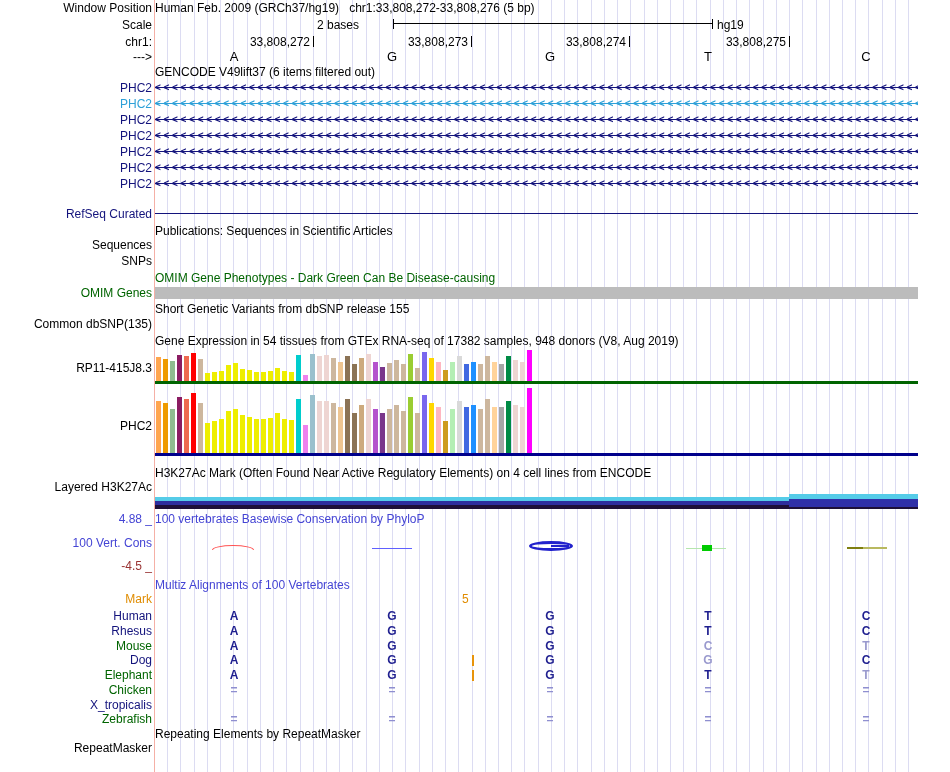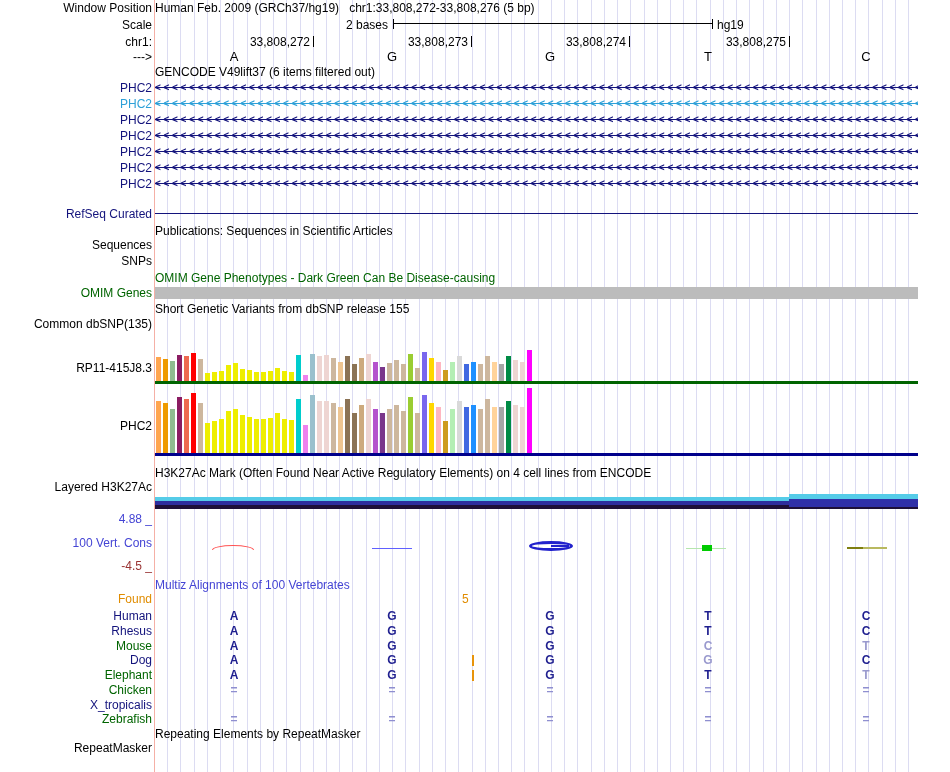--- a/index.html
+++ b/index.html
@@ -46,21 +46,21 @@
 <body>
 
 <div class="page">
   <div class="grid"></div>
   <div class="startline"></div>
 
   <div class="lbl" style="top:1px">Window Position</div>
   <div class="title" style="top:1px"><span>Human Feb. 2009 (GRCh37/hg19)</span>&nbsp;&nbsp;&nbsp;<span>chr1:33,808,272-33,808,276 (5 bp)</span></div>
 
   <div class="lbl" style="top:18px">Scale</div>
-  <div class="abs" style="top:18px;left:288px;width:100px;text-align:right">2 bases</div>
+  <div class="abs" style="top:18px;left:288px;width:100px;text-align:center">2 bases</div>
   <div class="ruler"></div>
   <div class="abs" style="top:18px;left:717px">hg19</div>
 
   <div class="lbl" style="top:35px">chr1:</div>
   <div id="coordRow"></div>
 
   <div class="lbl" style="top:50px">---&gt;</div>
   <div id="baseRow"></div>
 
   <div class="title" style="top:65px">GENCODE V49lift37 (6 items filtered out)</div>
@@ -73,20 +73,21 @@
   <div class="lbl" style="top:238px">Sequences</div>
   <div class="lbl" style="top:254px">SNPs</div>
 
   <div class="title green" style="top:271px">OMIM Gene Phenotypes - Dark Green Can Be Disease-causing</div>
   <div class="lbl green" style="top:286px">OMIM Genes</div>
   <div class="hline" style="top:287px;height:12px;background:#bcbcbc"></div>
 
   <div class="title" style="top:302px">Short Genetic Variants from dbSNP release 155</div>
   <div class="lbl" style="top:317px">Common dbSNP(135)</div>
 
+  <div class="title" style="top:334px">Gene Expression in 54 tissues from GTEx RNA-seq of 17382 samples, 948 donors (V8, Aug 2019)</div>
   <div class="lbl" style="top:361px">RP11-415J8.3</div>
   <div class="gtexrow" id="gtexRow0" style="top:350px;height:31px">
       <div class="bar" style="left: 1px; height: 24px; background: rgb(255, 165, 79);"></div>
       <div class="bar" style="left: 8px; height: 22px; background: rgb(238, 154, 0);"></div>
       <div class="bar" style="left: 15px; height: 20px; background: rgb(143, 188, 143);"></div>
       <div class="bar" style="left: 22px; height: 26px; background: rgb(139, 28, 98);"></div>
       <div class="bar" style="left: 29px; height: 25px; background: rgb(238, 106, 80);"></div>
       <div class="bar" style="left: 36px; height: 28px; background: rgb(255, 0, 0);"></div>
       <div class="bar" style="left: 43px; height: 22px; background: rgb(205, 183, 158);"></div>
       <div class="bar" style="left: 50px; height: 8px; background: rgb(238, 238, 0);"></div>
@@ -196,32 +197,33 @@
       <div class="bar" style="left: 372px; height: 65px; background: rgb(255, 0, 255);"></div>
     </div>
   <div class="hline" style="top:453px;height:3px;background:#00008b"></div>
 
   <div class="title" style="top:466px">H3K27Ac Mark (Often Found Near Active Regulatory Elements) on 4 cell lines from ENCODE</div>
   <div class="lbl" style="top:480px">Layered H3K27Ac</div>
   <div class="band" style="left:155px;top:497px;width:634px;height:12px;background:linear-gradient(to bottom,#55cce8 0 4px,#2e2e9e 4px 8px,#1e1038 8px 12px)"></div>
   <div class="band" style="left:789px;top:494px;width:161px;height:15px;background:linear-gradient(to bottom,#55cce8 0 5px,#3030a8 5px 13px,#1e1038 13px 15px)"></div>
 
   <div class="lbl blue" style="top:512px">4.88 _</div>
+  <div class="title blue" style="top:512px">100 vertebrates Basewise Conservation by PhyloP</div>
   <div class="lbl blue" style="top:536px">100 Vert. Cons</div>
   <div class="lbl maroon" style="top:559px">-4.5 _</div>
   <div class="m-red"></div>
   <div class="m-blue1"></div>
   <div class="m-blueg"></div>
   <div class="m-bluegbar"></div>
   <div class="m-greenline"></div>
   <div class="m-greensq"></div>
   <div class="m-olive"></div>
 
   <div class="title blue" style="top:578px">Multiz Alignments of 100 Vertebrates</div>
-  <div class="lbl orange" style="top:592px">Found</div>
+  <div class="lbl orange" style="top:592px">Mark</div>
   <div class="abs orange" style="top:592px;left:462px">5</div>
   <div class="gapbar" style="top:655px"></div>
   <div class="gapbar" style="top:670px"></div>
   <div id="multizRows"></div>
 
   <div class="title" style="top:727px">Repeating Elements by RepeatMasker</div>
   <div class="lbl" style="top:741px">RepeatMasker</div>
 <div class="abs" style="top:35px;left:202px;width:108px;text-align:right">33,808,272</div>
     <div class="tick" style="top:36px;left:313px"></div>
     <div class="abs" style="top:35px;left:360px;width:108px;text-align:right">33,808,273</div>

